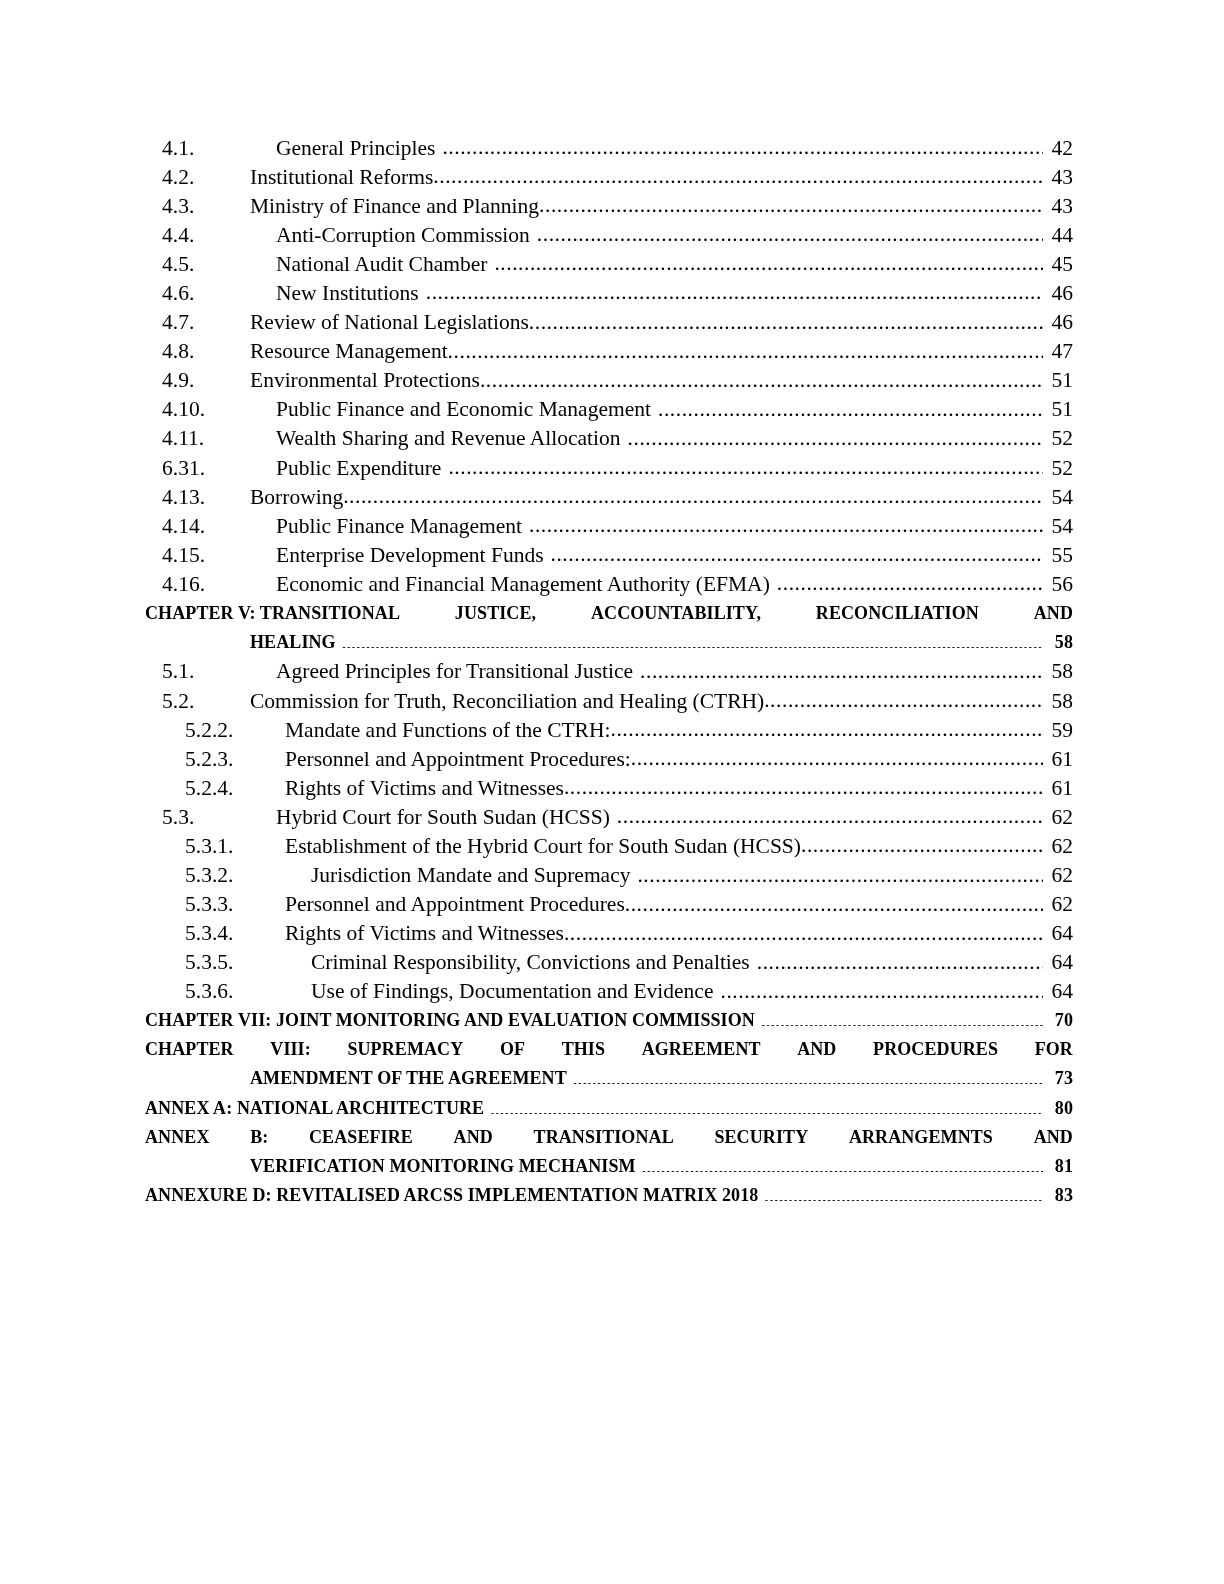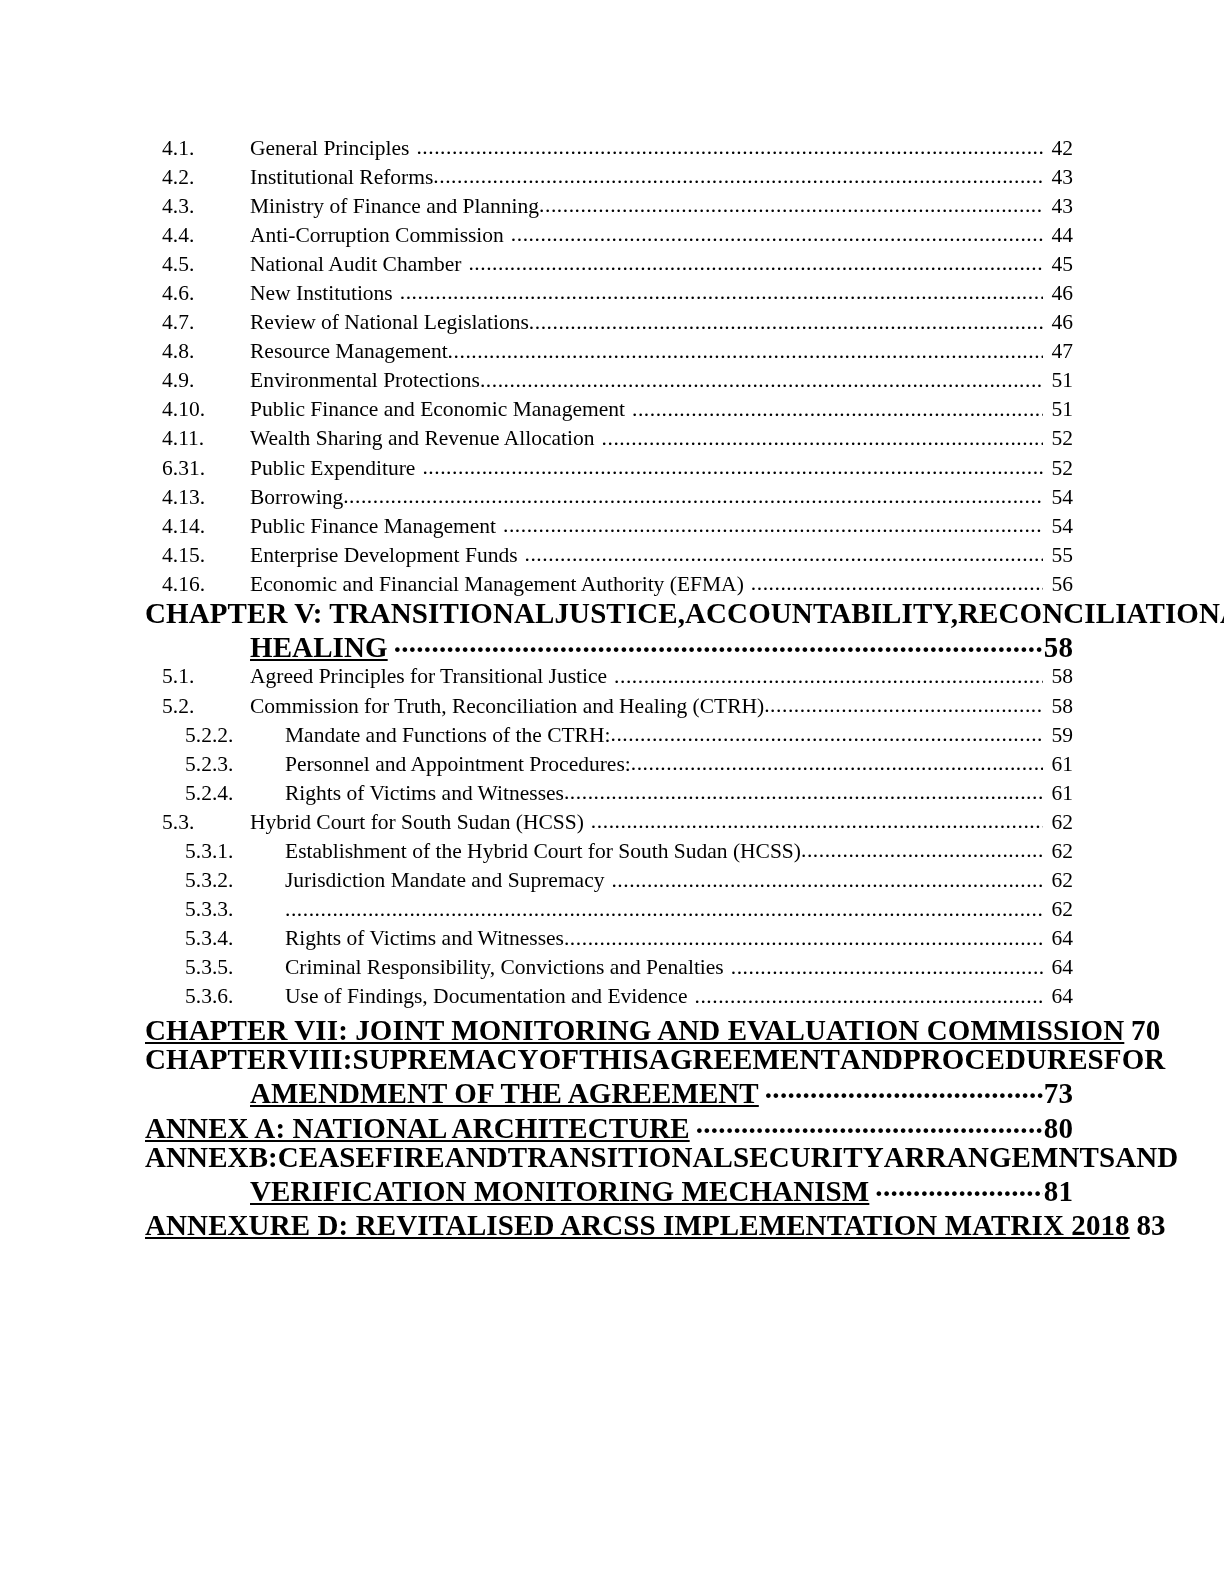--- a/index.html
+++ b/index.html
@@ -60,38 +60,37 @@
     top: 0;
     white-space: nowrap;
     letter-spacing: 0.55px;
   }
   .entry .pg {
     flex: 0 0 auto;
     text-align: right;
     width: 30px;
   }
   
-  .entry .title.gap-wide { padding-right: 7px; }
+  .entry .title.gap-wide { padding-right: 7px; margin-left: 26px; }
   .entry .title.gap-none { padding-right: 0; }
 
   
   .chap {
-    font-size: 29px;
+    font-size: 18px;
     line-height: 29.2px;
     font-weight: bold;
     letter-spacing: 0.1px;
   }
   .chap .row {
     display: flex;
     align-items: baseline;
     white-space: nowrap;
   }
   .chap .head {
     flex: 0 0 auto;
-    text-decoration: underline;
   }
   .chap .leader {
     flex: 1 1 auto;
     overflow: hidden;
     min-width: 0;
     position: relative;
     height: 1em;
   }
   .chap .leader::after {
     content: "......................................................................"
@@ -290,20 +289,21 @@
         <span class="pg">62</span>
       </div>
       <div class="entry lvl3">
         <span class="num">5.3.2.</span>
         <span class="title gap-wide">Jurisdiction Mandate and Supremacy</span>
         <span class="leader"></span>
         <span class="pg">62</span>
       </div>
       <div class="entry lvl3">
         <span class="num">5.3.3.</span>
+        <span class="title gap-none">Personnel and Appointment Procedures</span>
         <span class="leader"></span>
         <span class="pg">62</span>
       </div>
       <div class="entry lvl3">
         <span class="num">5.3.4.</span>
         <span class="title gap-none">Rights of Victims and Witnesses</span>
         <span class="leader"></span>
         <span class="pg">64</span>
       </div>
       <div class="entry lvl3">

